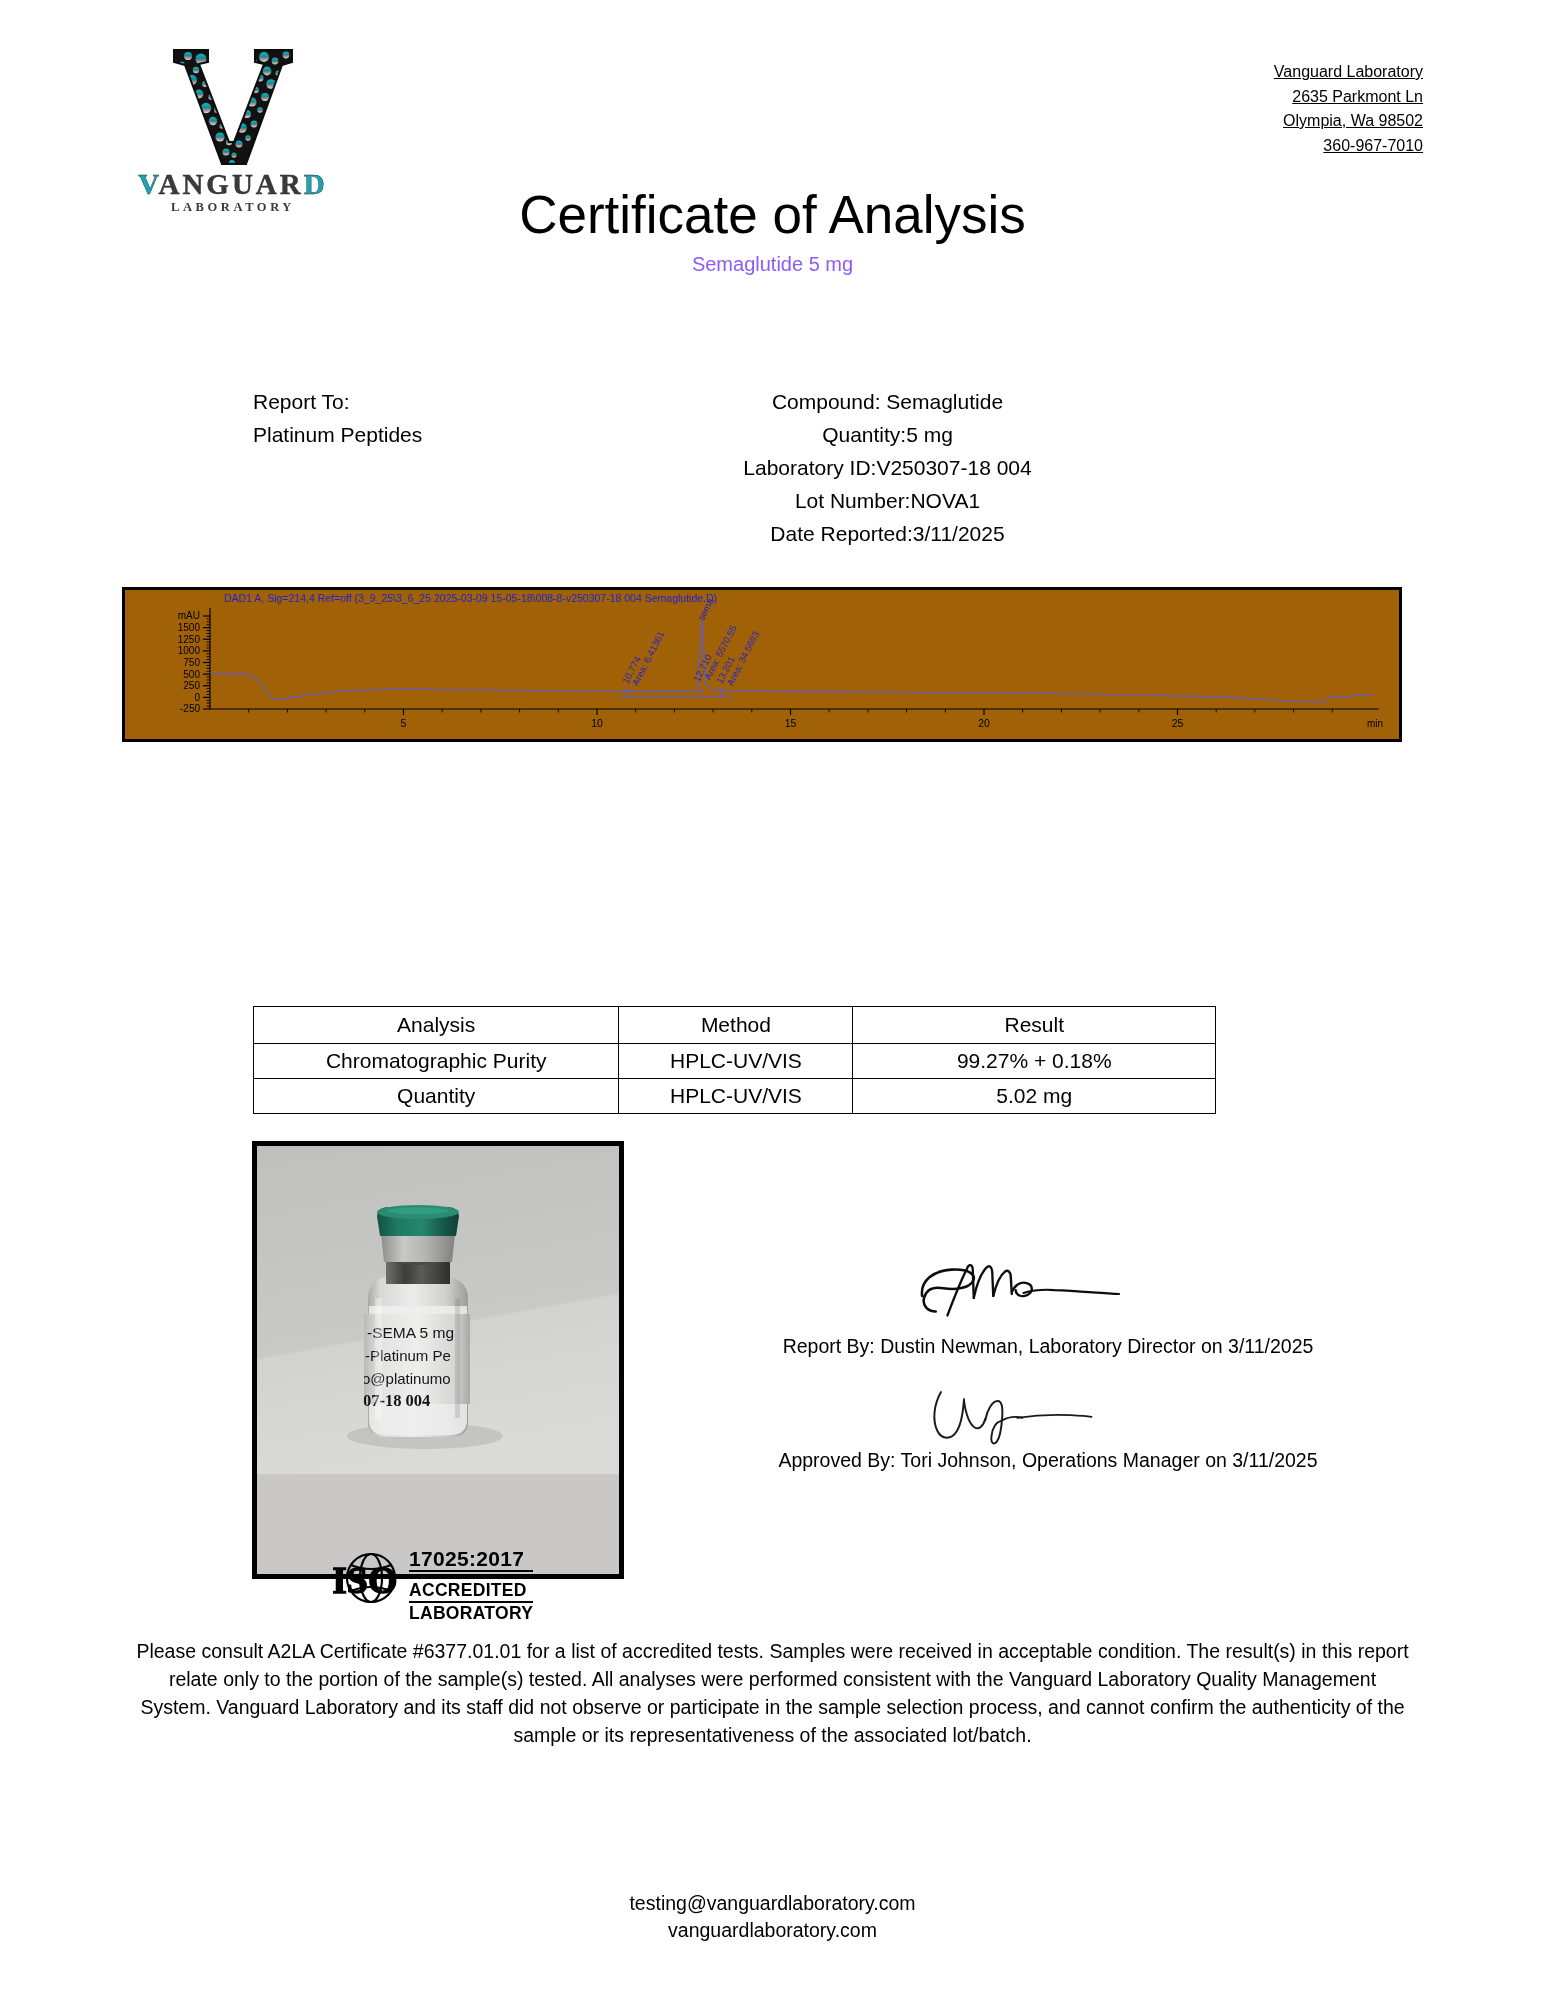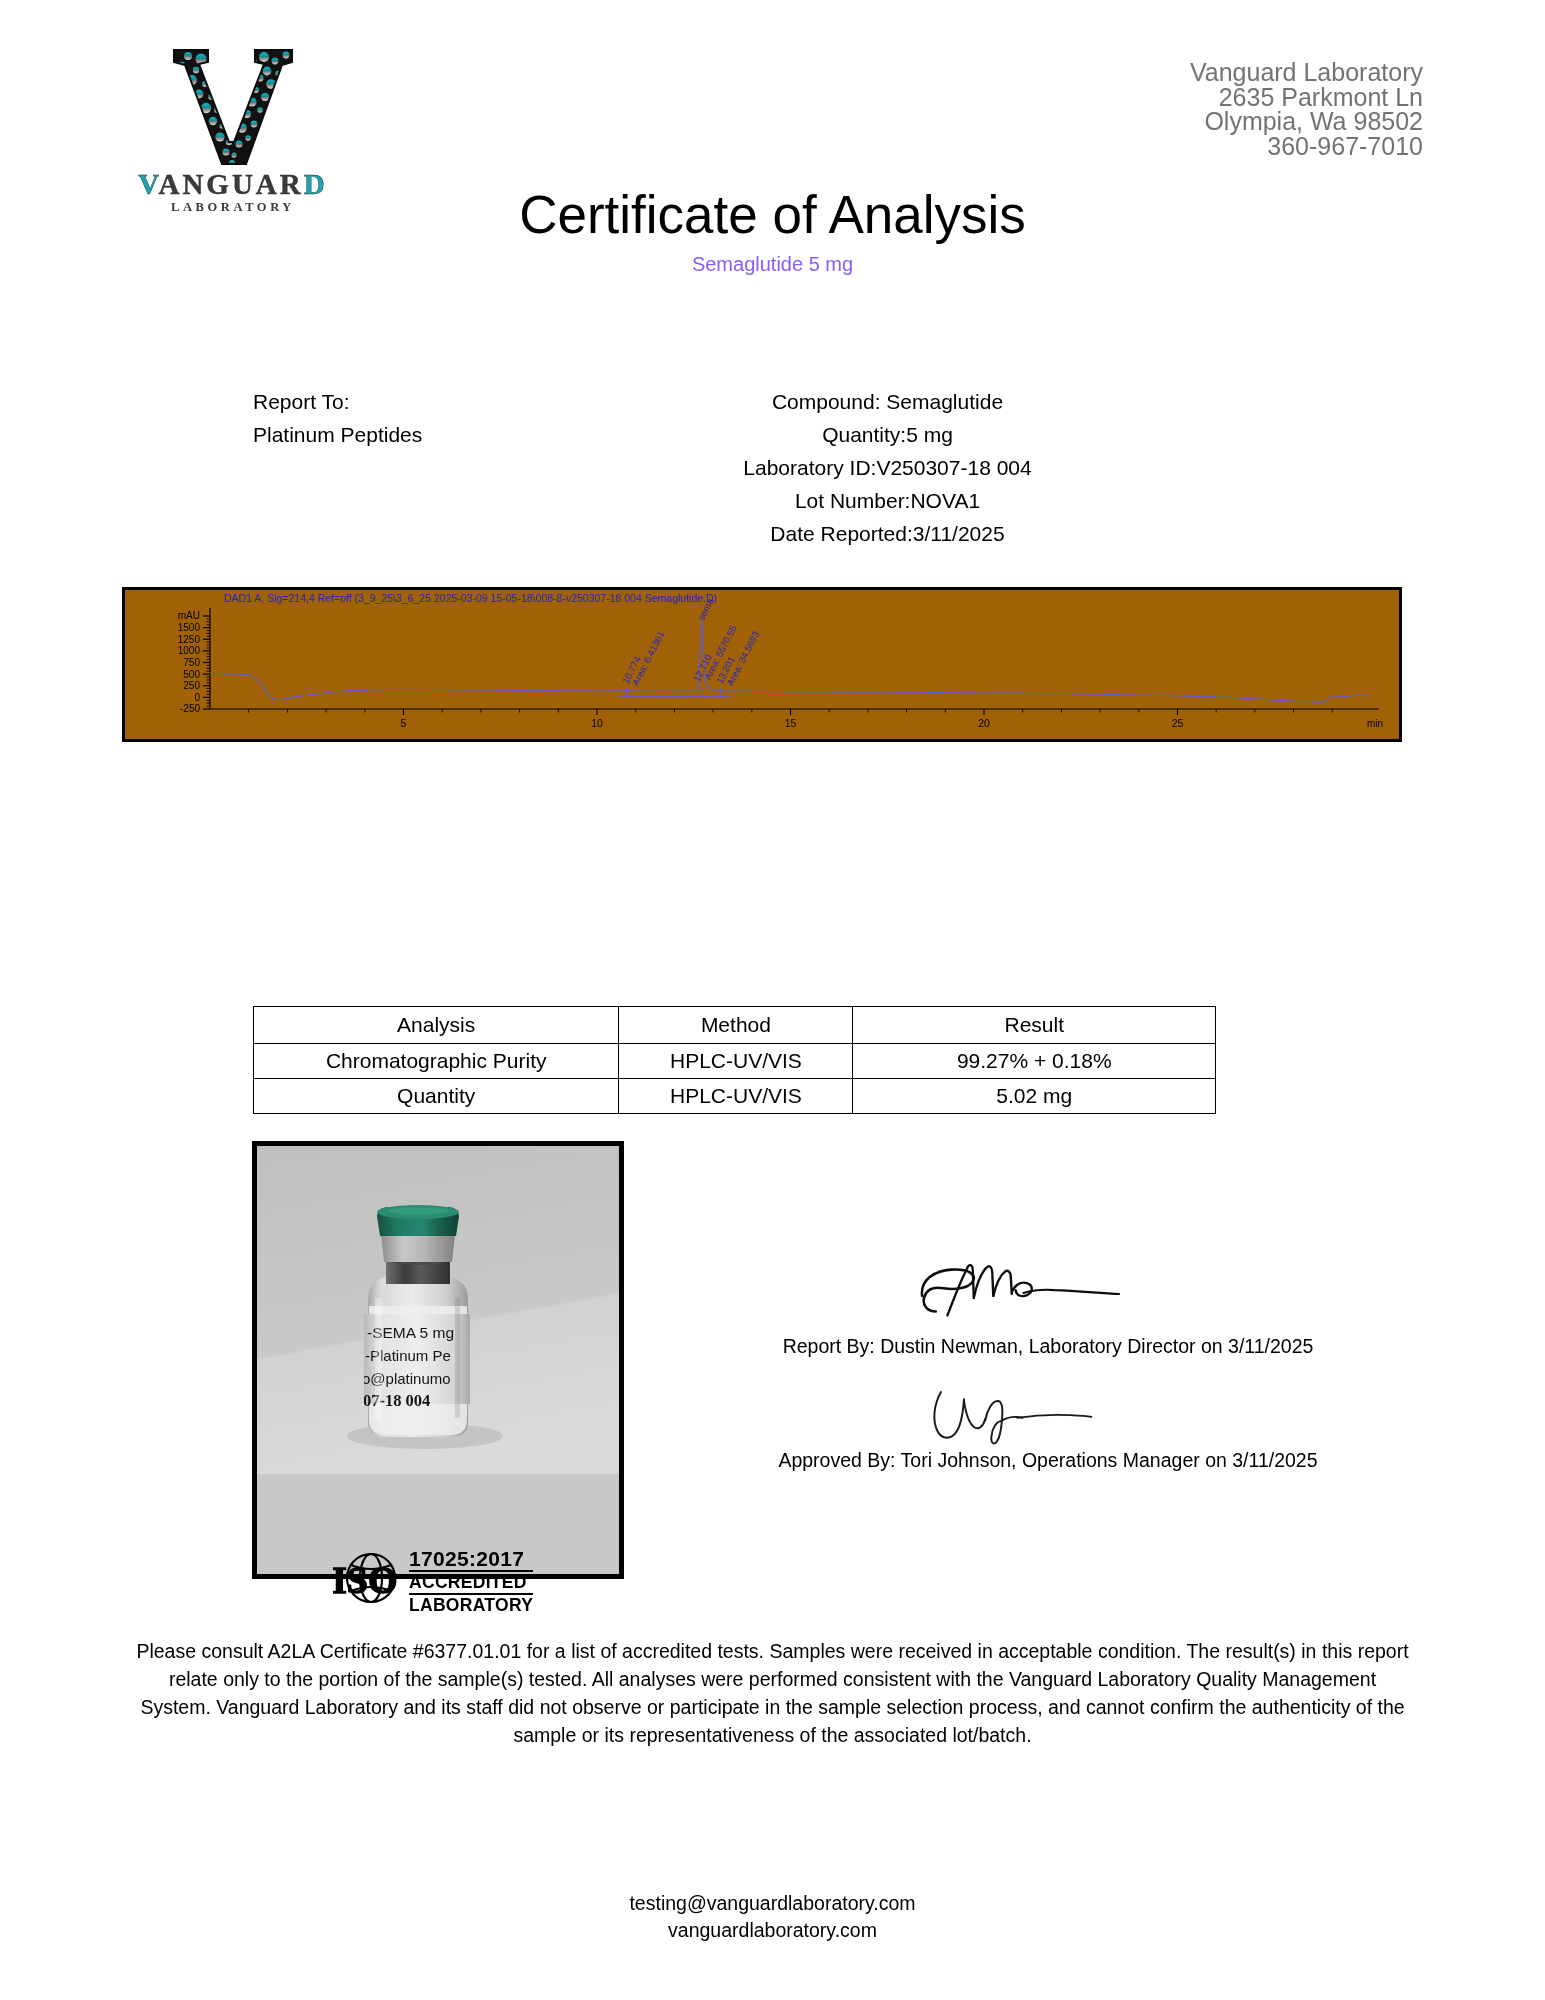--- a/index.html
+++ b/index.html
@@ -60,23 +60,24 @@
     letter-spacing: 3.6px;
     color: #3a3a3a;
     margin-top: 1px;
   }
 
   .contact {
     position: absolute;
     right: 122px;
     top: 60px;
     text-align: right;
-    font-size: 25px;
+    font-size: 16px;
     line-height: 24.5px;
-    color: #737373;
+    color: #000000;
+    text-decoration: underline;
   }
 
   
   .title-wrap {
     position: absolute;
     top: 186px;
     left: 0;
     width: 100%;
     text-align: center;
   }
@@ -205,21 +206,21 @@
   }
   .iso-line1 {
     font-size: 21px;
     letter-spacing: 0.3px;
     border-bottom: 2.5px solid #000;
     padding-bottom: 1px;
   }
   .iso-line2 {
     font-size: 17.5px;
     letter-spacing: 0.3px;
-    padding-top: 2px;
+    padding-top: 10px;
     border-bottom: 2.5px solid #000;
     padding-bottom: 1px;
   }
   .iso-line3 {
     font-size: 17.5px;
     letter-spacing: 0.3px;
     padding-top: 2px;
   }
 
   

